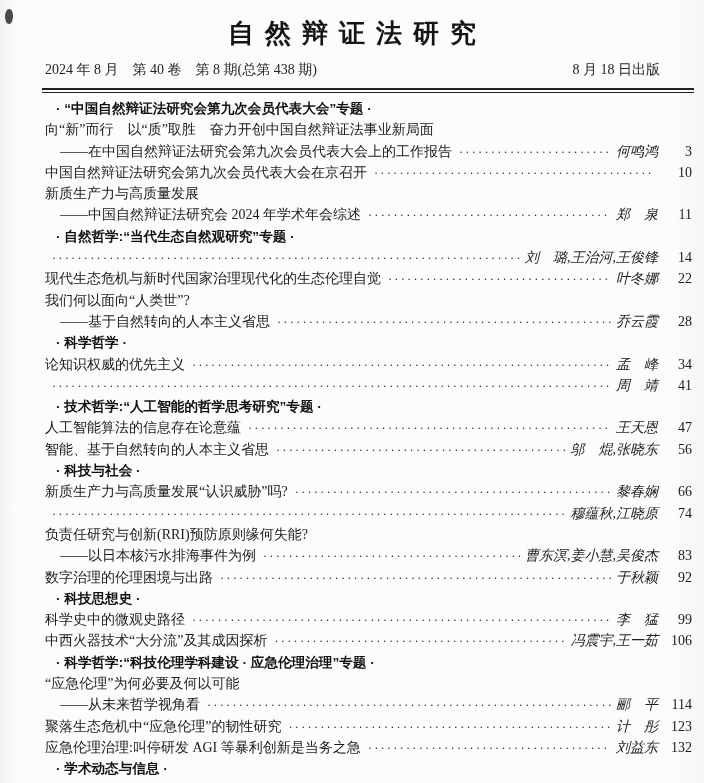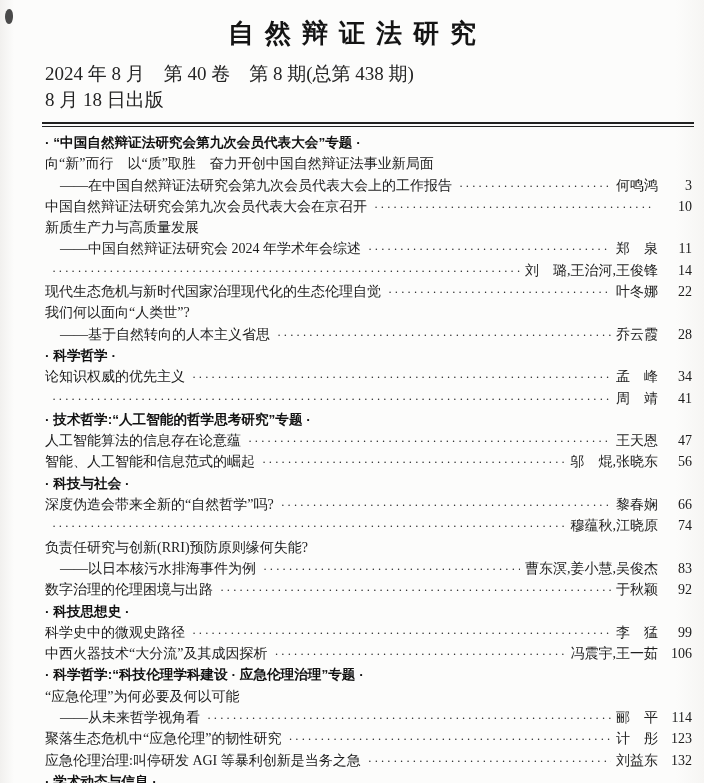--- a/index.html
+++ b/index.html
@@ -21,53 +21,53 @@
   
   .masthead { padding-top: 16px; }
   .journal-title {
     margin: 0; text-align: center;
     font-size: 26px; font-weight: 700; letter-spacing: 11px; text-indent: 11px;
     color: #141414;
   }
   .issue-line {
     display: flex; justify-content: space-between; align-items: baseline;
     padding: 10px 44px 0 45px;
-    font-size: 19px; color: #242424; flex-direction: column;
+    font-size: 14px; color: #242424;
   }
   .double-rule {
     margin: 9px 10px 0 42px;
     height: 2px;
     border-top: 2.4px solid #212121;
     border-bottom: 1.4px solid #212121;
   }
   
   .toc {
     padding: 5px 12px 0 45px;
     font-size: 14px;
   }
   .row {
     display: flex; align-items: baseline;
     height: 21.3px; line-height: 21.3px;
     white-space: nowrap;
   }
   .row.section .txt {
     font-family: "Liberation Sans", "DejaVu Sans", sans-serif;
-    font-weight: 700; font-size: 13.6px; color: #111;
+    font-weight: 700; font-size: 13.6px; color: #111; margin-left: 11px;
   }
   .row.cont { padding-left: 15px; }
   .txt { flex: 0 0 auto; font-family: Liberation Serif, serif; }
   .leader {
     flex: 1 1 auto; overflow: hidden; white-space: nowrap;
     margin: 0 5px 0 7px; color: #2e2e2e;
     font-size: 12.5px; letter-spacing: 2.2px;
   }
   .leader::after {
     content: "····································································································································································································································································";
   }
-  .author { flex: 0 0 auto; white-space: nowrap; color: #1e1e1e; }
+  .author { flex: 0 0 auto; white-space: nowrap; color: #1e1e1e; font-style: italic; }
   .page-no { flex: 0 0 auto; min-width: 26px; margin-left: 8px; text-align: right; color: #1a1a1a; }
 </style>
 </head>
 <body>
 
 <div class="page">
   <span class="scan-speck"></span>
 
   <header class="masthead">
     <h1 class="journal-title">自然辩证法研究</h1>
@@ -98,20 +98,23 @@
       </div>
       <div class="row title">
         <span class="txt">新质生产力与高质量发展</span>
       </div>
       <div class="row entry cont">
         <span class="txt">——中国自然辩证法研究会 2024 年学术年会综述</span>
         <span class="leader"></span>
         <span class="author">郑　泉</span>
         <span class="page-no">11</span>
       </div>
+      <div class="row section">
+        <span class="txt">· 自然哲学:“当代生态自然观研究”专题 ·</span>
+      </div>
       <div class="row entry">
         <span class="leader"></span>
         <span class="author">刘　璐,王治河,王俊锋</span>
         <span class="page-no">14</span>
       </div>
       <div class="row entry">
         <span class="txt">现代生态危机与新时代国家治理现代化的生态伦理自觉</span>
         <span class="leader"></span>
         <span class="author">叶冬娜</span>
         <span class="page-no">22</span>
@@ -142,30 +145,30 @@
       <div class="row section">
         <span class="txt">· 技术哲学:“人工智能的哲学思考研究”专题 ·</span>
       </div>
       <div class="row entry">
         <span class="txt">人工智能算法的信息存在论意蕴</span>
         <span class="leader"></span>
         <span class="author">王天恩</span>
         <span class="page-no">47</span>
       </div>
       <div class="row entry">
-        <span class="txt">智能、人工智能和信息范式的崛起</span>
+        <span class="txt">智能、基于自然转向的人本主义省思</span>
         <span class="leader"></span>
         <span class="author">邬　焜,张晓东</span>
         <span class="page-no">56</span>
       </div>
       <div class="row section">
         <span class="txt">· 科技与社会 ·</span>
       </div>
       <div class="row entry">
-        <span class="txt">深度伪造会带来全新的“自然哲学”吗?</span>
+        <span class="txt">新质生产力与高质量发展“认识威胁”吗?</span>
         <span class="leader"></span>
         <span class="author">黎春娴</span>
         <span class="page-no">66</span>
       </div>
       <div class="row entry">
         <span class="leader"></span>
         <span class="author">穆蕴秋,江晓原</span>
         <span class="page-no">74</span>
       </div>
       <div class="row title">

